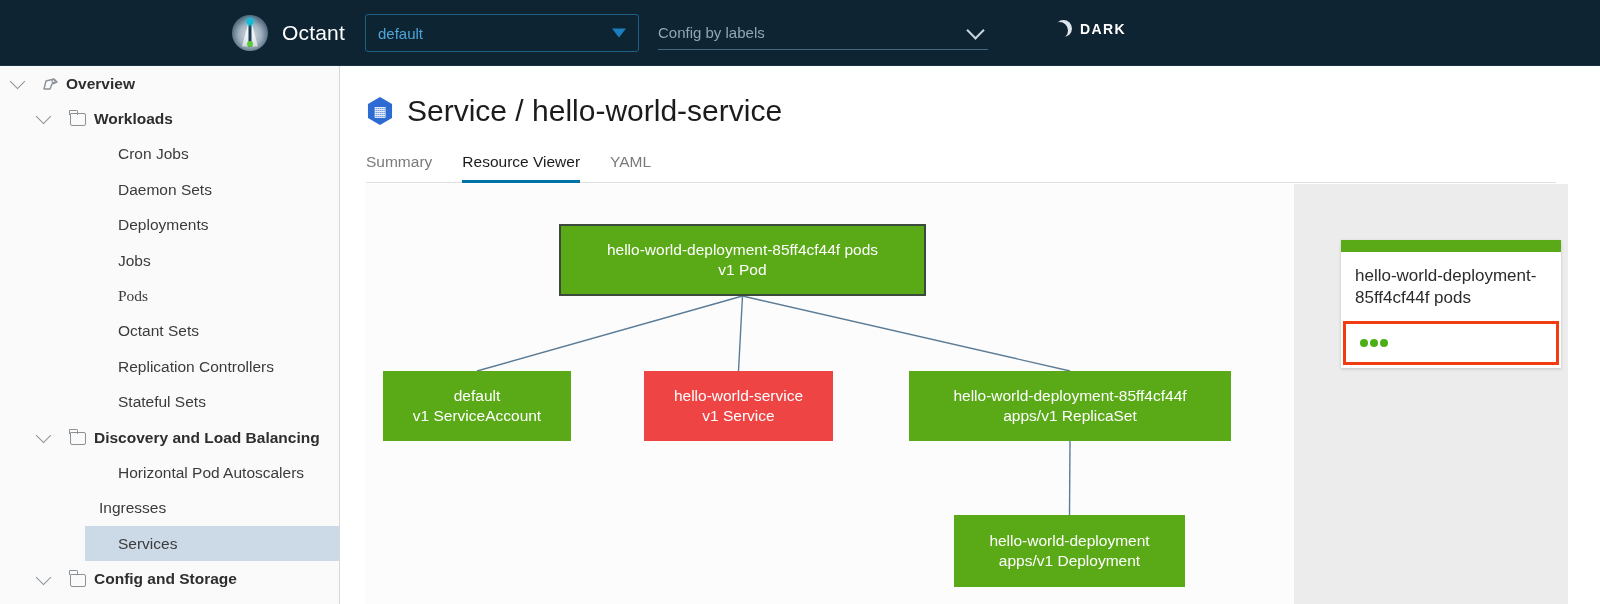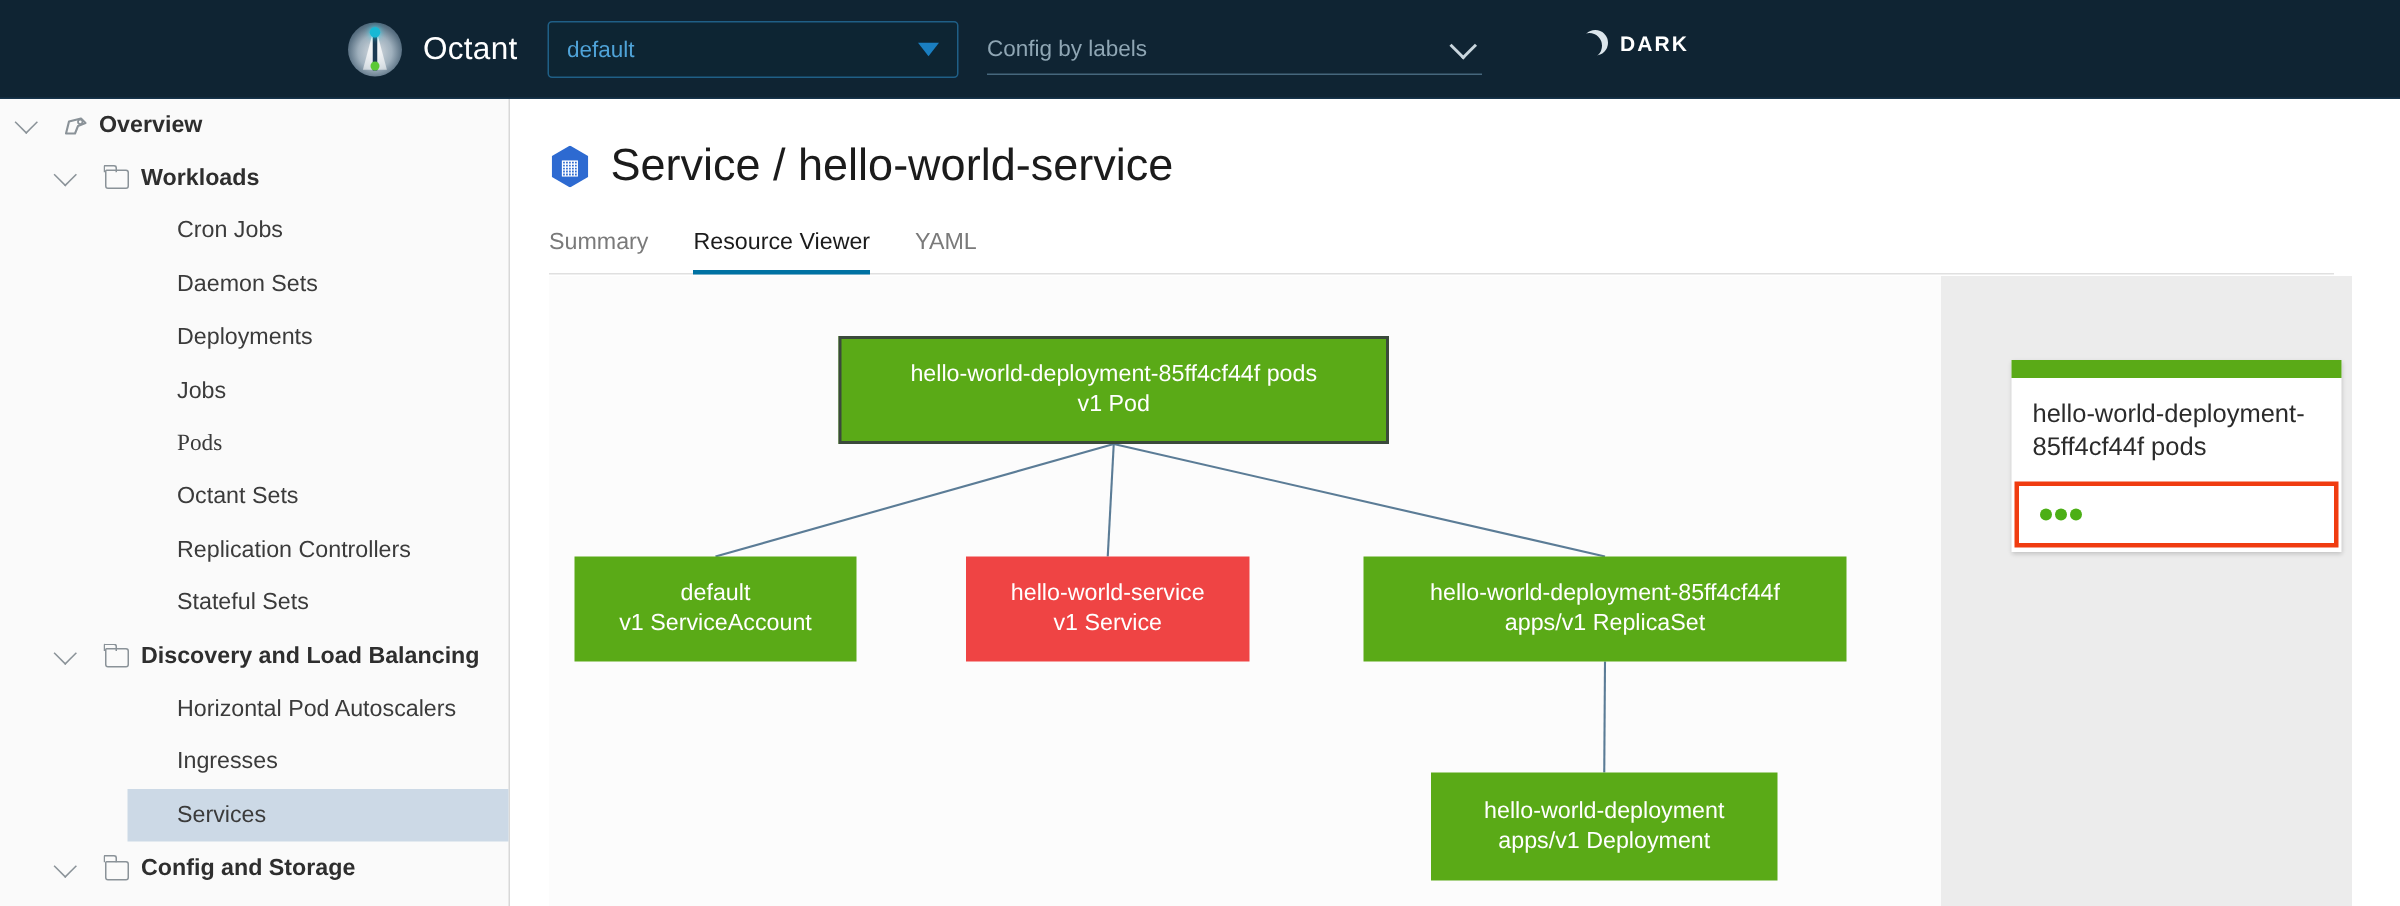--- a/index.html
+++ b/index.html
@@ -311,21 +311,21 @@
         <span class="chev" style="left: 38px;"></span>
         <span class="folder-icon" style="left: 70px; margin-top: 2px;"></span>
         <span class="nav-label bold" style="margin-left: 94px;">Discovery and Load Balancing</span>
       </div>
       <div class="nav-row" style="top: 389.4px; position: absolute; left: 85px; width: 255px;">
         <span class="k8s-icon" style="left: 9px;"><span class="k8s-hex"><span class="glyph">◉</span></span></span>
         <span class="nav-label" style="margin-left: 33px;">Horizontal Pod Autoscalers</span>
       </div>
       <div class="nav-row" style="top: 424.8px; position: absolute; left: 85px; width: 255px;">
         <span class="k8s-icon" style="left: 9px;"><span class="k8s-hex"><span class="glyph">✕</span></span></span>
-        <span class="nav-label" style="margin-left: 33px;">Ingresses</span>
+        <span class="nav-label" style="margin-left: 14px;">Ingresses</span>
       </div>
       <div class="nav-row sel" style="top: 460.2px; position: absolute; left: 85px; width: 255px;">
         <span class="k8s-icon" style="left: 9px;"><span class="k8s-hex"><span class="glyph">阸</span></span></span>
         <span class="nav-label" style="margin-left: 33px;">Services</span>
       </div>
       <div class="nav-row" style="top: 495.6px; position: absolute; left: 0px; width: 340px;">
         <span class="chev" style="left: 38px;"></span>
         <span class="folder-icon" style="left: 70px; margin-top: 2px;"></span>
         <span class="nav-label bold" style="margin-left: 94px;">Config and Storage</span>
       </div>

